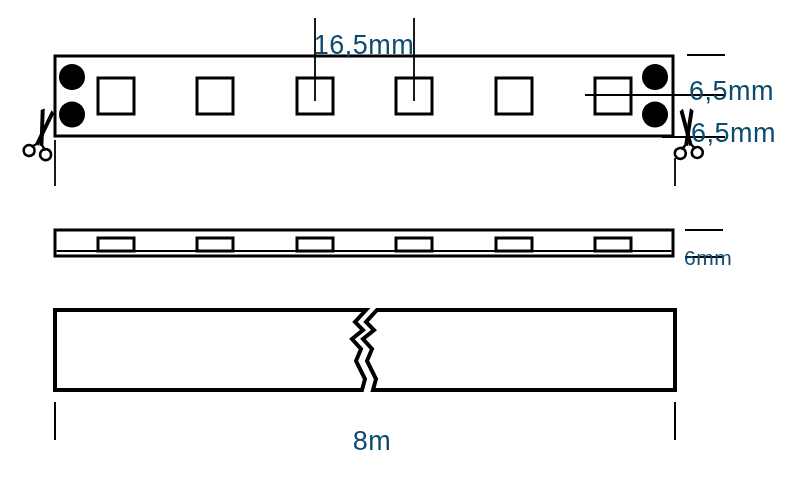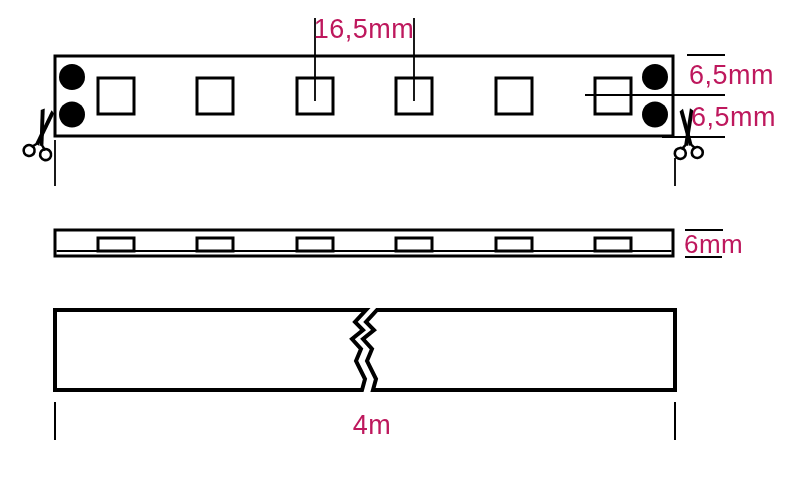--- a/index.html
+++ b/index.html
@@ -15,25 +15,26 @@
     font-family: "Liberation Sans", sans-serif;
     overflow: hidden;
   }
   #drawing {
     position: absolute;
     left: 0;
     top: 0;
   }
   .dim-label {
     position: absolute;
-    color: #be185d;
+    color: #0c4a6e;
     font-size: 27px;
     line-height: 1;
     white-space: nowrap;
     letter-spacing: 0.5px;
+    margin-top: 16px;
   }
   .centered {
     text-align: center;
   }
 </style>
 </head>
 <body>
 
 <div id="canvas">
 
@@ -121,16 +122,16 @@
     </g>
   </svg>
 
   <div class="dim-label centered" style="left:313px; top:16px; width:102px;">16,5mm</div>
 
   <div class="dim-label" style="left:689px; top:62px;">6,5mm</div>
 
   <div class="dim-label" style="left:691px; top:104px;">6,5mm</div>
 
 
-  <div class="dim-label" style="left:684px; top:231px; font-size:26px;">6mm</div>
+  <div class="dim-label" style="left:684px; top:231px; font-size:21px;">6mm</div>
 
-  <div class="dim-label centered" style="left:347px; top:412px; width:50px;">4m</div>
+  <div class="dim-label centered" style="left:347px; top:412px; width:50px;">8m</div>
 </div>
 
 </body></html>

